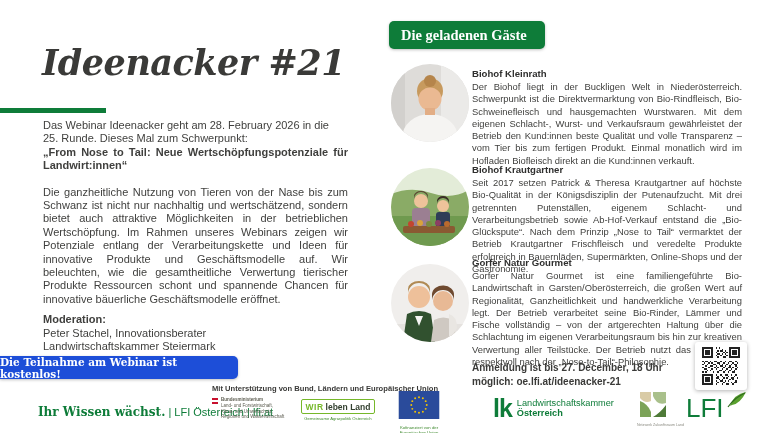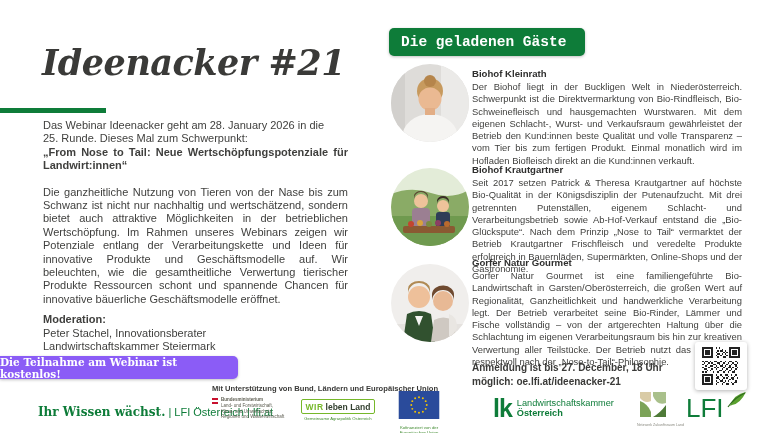--- a/index.html
+++ b/index.html
@@ -26,43 +26,42 @@
   }
   .intro span { display:block; }
   .topic { font-weight:700; text-align:justify; }
   .desc { margin-top:13px; text-align:justify; }
   .moderation { margin-top:7px; }
   .moderation .mod-label { font-weight:700; }
   .moderation div { display:block; }
 
   .free-banner {
     position:absolute; left:0; top:356px; width:238px; height:23px;
-    background:#8b5cf6; border-radius:0 5px 5px 0;
+    background:#1d4ed8; border-radius:0 5px 5px 0;
     box-shadow:0 1px 3px rgba(0,0,0,0.25);
     display:flex; align-items:center; justify-content:center;
     color:#ffffff; font-family:"DejaVu Serif", serif; font-weight:700;
     font-size:10.5px;
   }
   .footer-tagline {
     position:absolute; left:38px; top:405px; color:#0e7c39; font-size:11px;
     white-space:nowrap;
   }
   .footer-tagline .bold-part {
     font-family:"DejaVu Serif", serif; font-weight:700; font-size:12px;
   }
 
   
   .guests-header {
-    position:absolute; left:389px; top:21px; width:196px; height:28px;
+    position:absolute; left:389px; top:21px; width:156px; height:28px;
     background:#0e7c39; border-radius:5px;
     box-shadow:0 1px 3px rgba(0,0,0,0.25);
     display:flex; align-items:center; padding-left:12px;
-    color:#ffffff; font-family:Liberation Mono, monospace; font-weight:700;
+    color:#ffffff; font-family:Liberation Serif, serif; font-weight:700;
     font-size:14.5px;
-    margin-top:7px;
   }
   .avatar {
     position:absolute; width:78px; height:78px; border-radius:50%;
     overflow:hidden; left:391px;
   }
   .avatar svg { display:block; width:100%; height:100%; }
   .guest-text { position:absolute; left:472px; width:270px; }
   .guest-name { font-size:9.6px; font-weight:700; color:#2f2f2e; margin-bottom:2px; }
   .guest-desc { font-size:9.4px; line-height:12.3px; color:#3f3f3d; text-align:justify; }
 
@@ -117,21 +116,21 @@
 </head>
 <body>
 
 <div class="page">
 
   <h1 class="title">Ideenacker #21</h1>
   <div class="accent-bar"></div>
 
   <div class="left-flow">
     <div class="intro">
-      <span>Das Webinar Ideenacker geht am 28. January 2026 in die</span>
+      <span>Das Webinar Ideenacker geht am 28. February 2026 in die</span>
       <span>25. Runde. Dieses Mal zum Schwerpunkt:</span>
     </div>
     <div class="topic">„From Nose to Tail: Neue Wertschöpfungspotenziale für Landwirt:innen“</div>
     <div class="desc">Die ganzheitliche Nutzung von Tieren von der Nase bis zum Schwanz ist nicht nur nachhaltig und wertschätzend, sondern bietet auch attraktive Möglichkeiten in der betrieblichen Wertschöpfung. Im Rahmen unseres Webinars zeigen wir Potenziale entlang der Verarbeitungskette und Ideen für innovative Produkte und Geschäftsmodelle auf. Wir beleuchten, wie die gesamtheitliche Verwertung tierischer Produkte Ressourcen schont und spannende Chancen für innovative bäuerliche Geschäftsmodelle eröffnet.</div>
     <div class="moderation">
       <div class="mod-label">Moderation:</div>
       <div>Peter Stachel, Innovationsberater</div>
       <div>Landwirtschaftskammer Steiermark</div>
     </div>
   </div>

